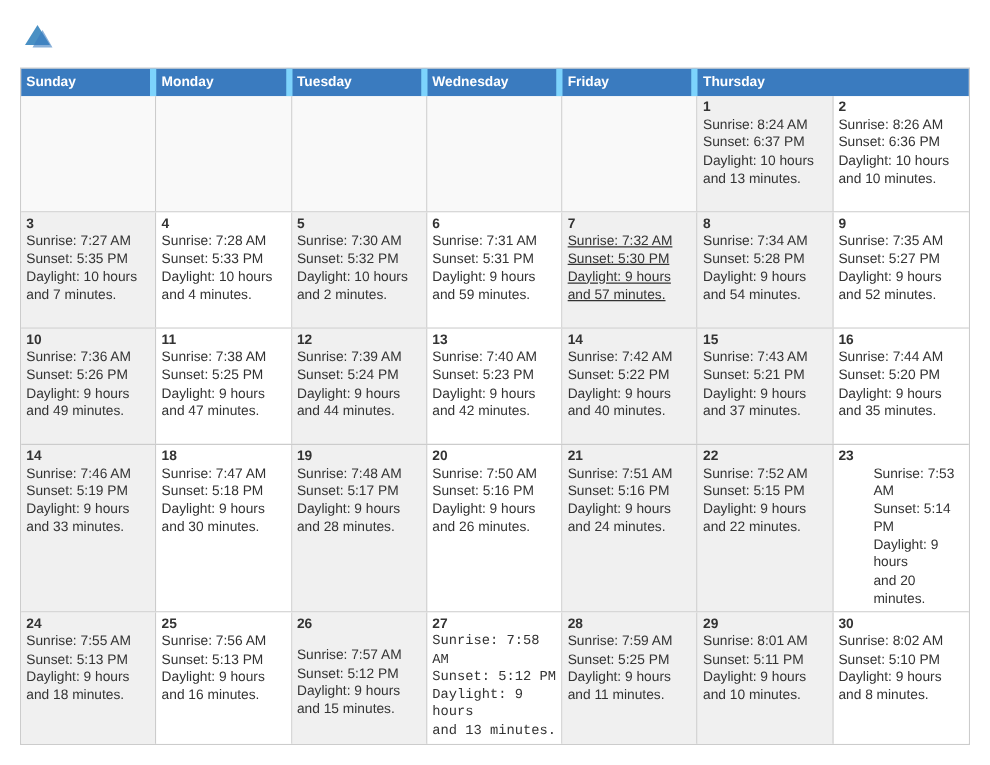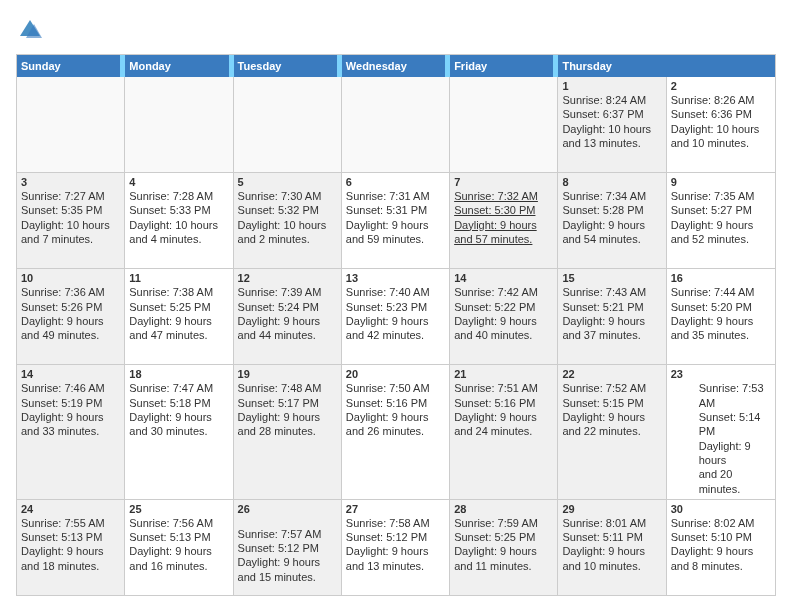--- a/index.html
+++ b/index.html
@@ -329,21 +329,21 @@
           </div>
           <div class="cal-cell shaded">
             <span class="day-number">26</span>
             <div class="cell-text" style="white-space: pre-line; margin-top: 12px;">Sunrise: 7:57 AM
 Sunset: 5:12 PM
 Daylight: 9 hours
 and 15 minutes.</div>
           </div>
           <div class="cal-cell">
             <span class="day-number">27</span>
-            <div class="cell-text" style="white-space: pre-line;">Sunrise: 7:58 AM
+            <div class="cell-text" style="white-space: pre-line; font-family: Liberation Mono, monospace;">Sunrise: 7:58 AM
 Sunset: 5:12 PM
 Daylight: 9 hours
 and 13 minutes.</div>
           </div>
           <div class="cal-cell shaded">
             <span class="day-number">28</span>
             <div class="cell-text" style="white-space: pre-line;">Sunrise: 7:59 AM
 Sunset: 5:25 PM
 Daylight: 9 hours
 and 11 minutes.</div>

